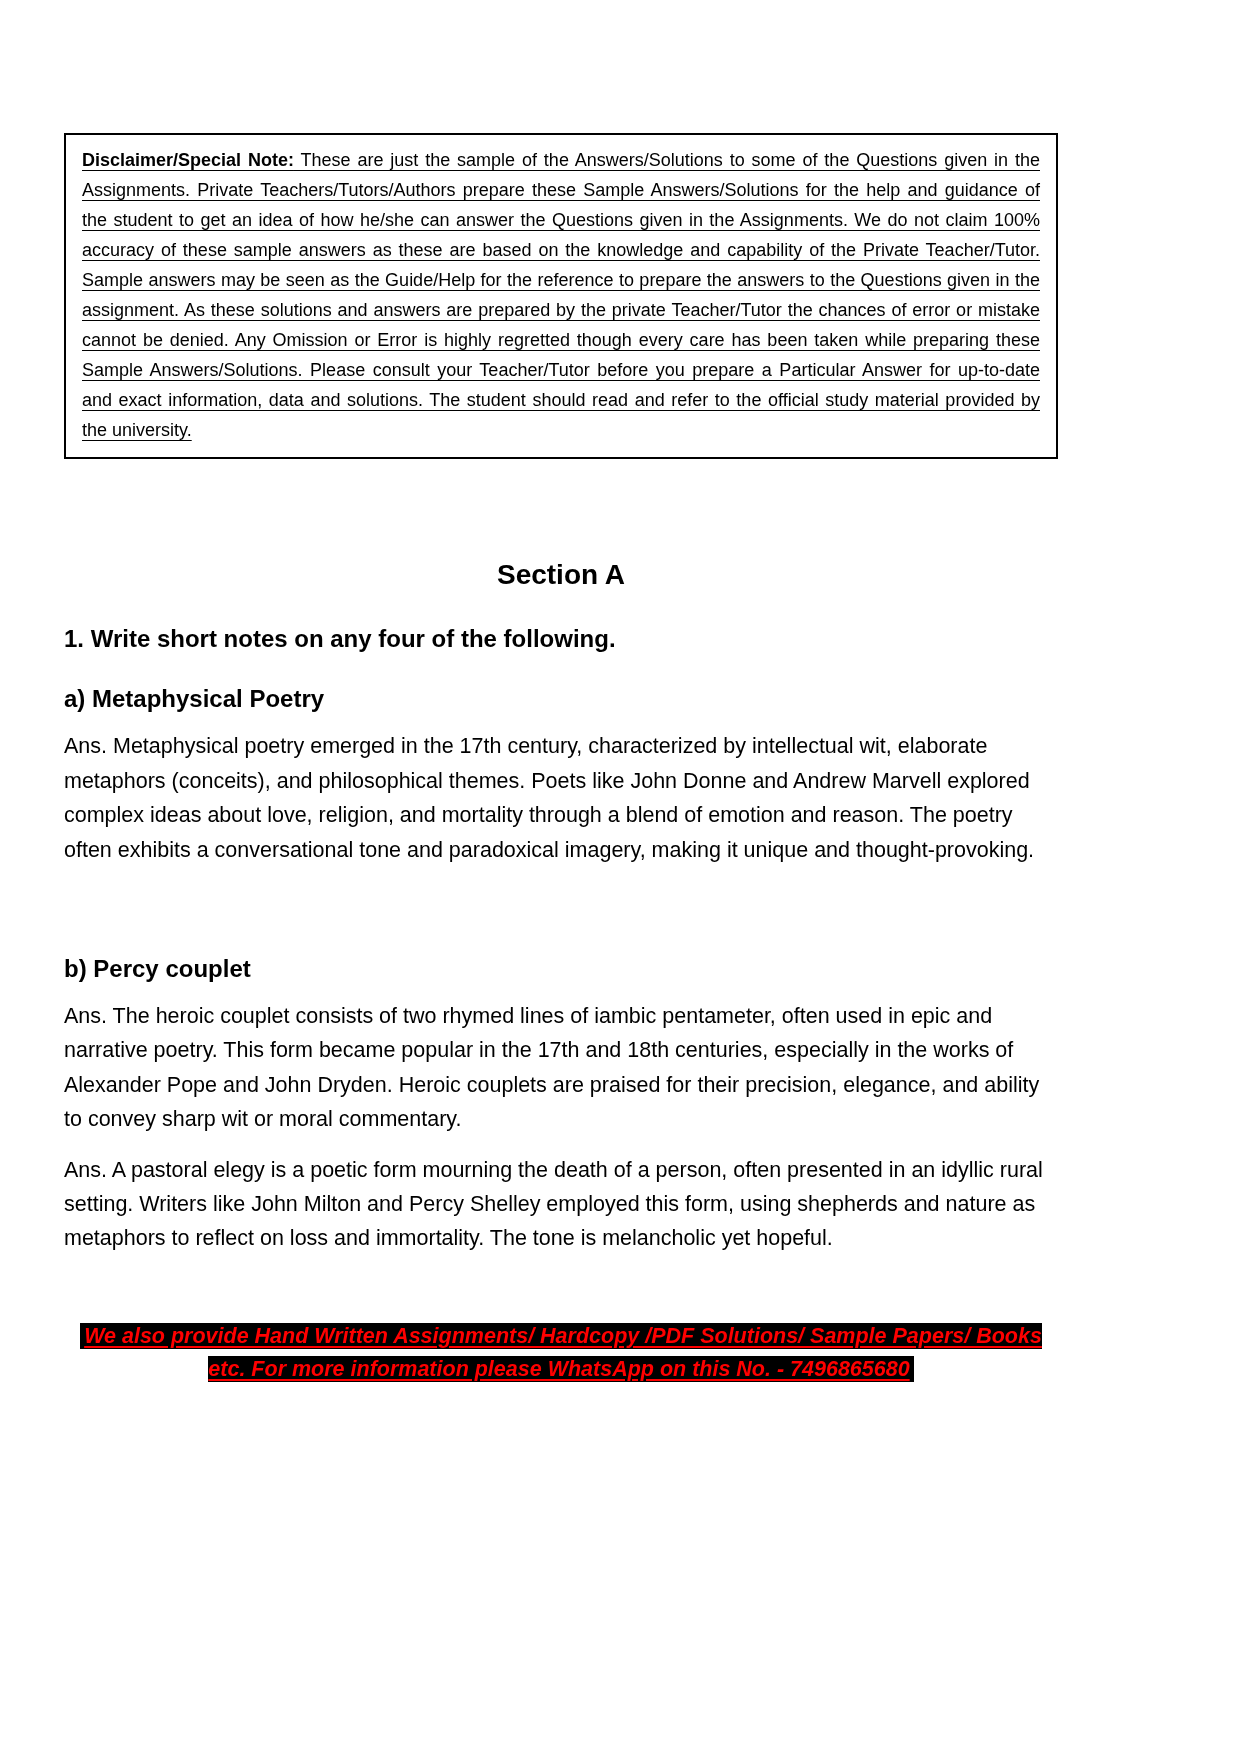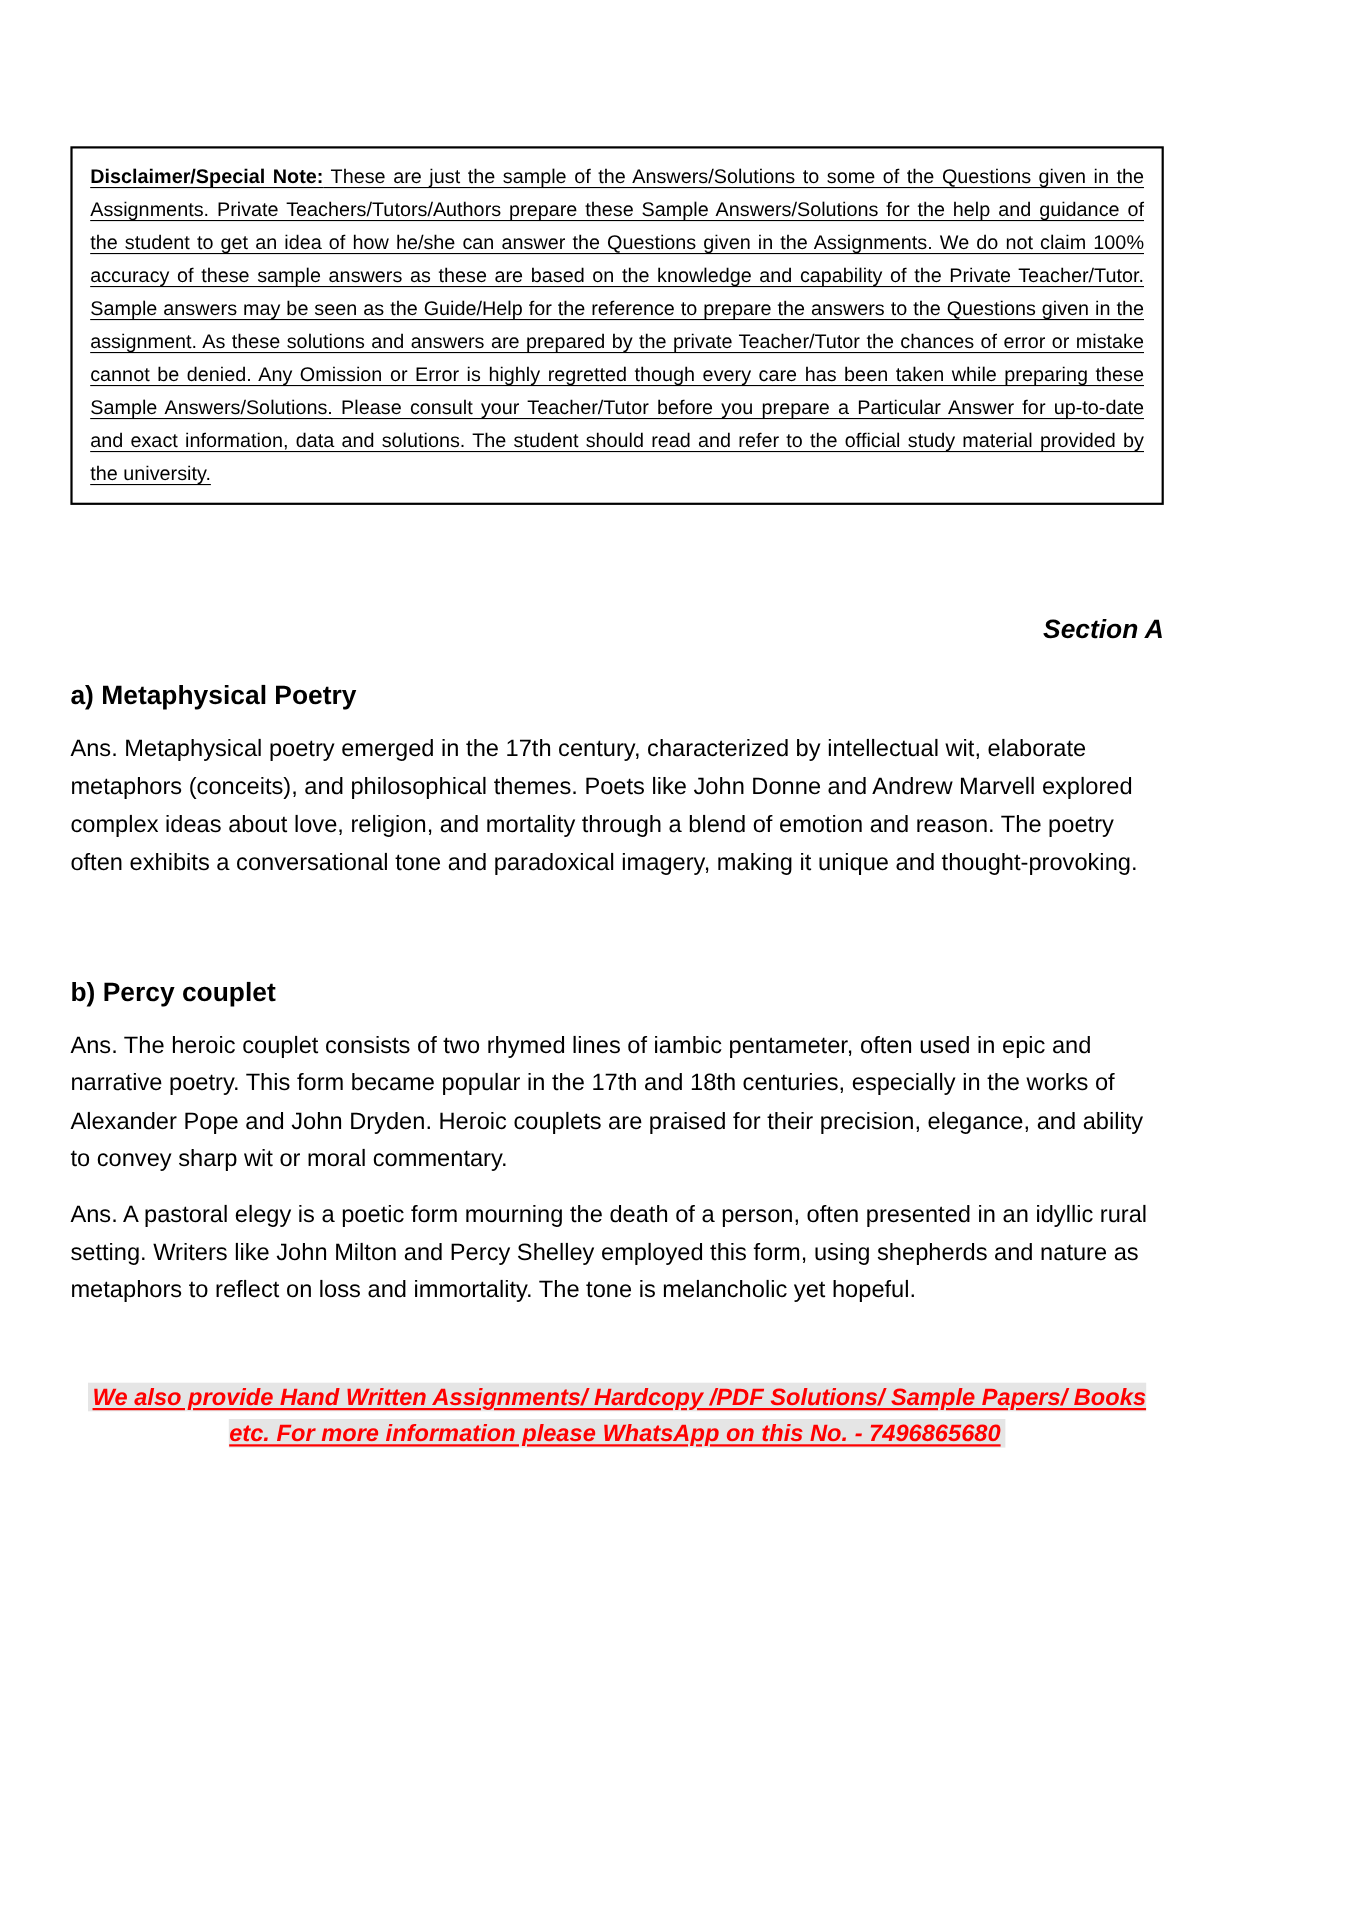--- a/index.html
+++ b/index.html
@@ -29,24 +29,23 @@
     line-height: 1.67;
     text-align: justify;
     text-decoration: underline;
     text-underline-offset: 4px;
   }
   .disclaimer-label {
     font-weight: bold;
   }
   .section-heading {
     margin: 100px 0 0 0;
-    font-size: 24px;
+    font-size: 28px;
     font-weight: bold;
-    text-align: right;
-    font-style: italic;
+    text-align: center;
   }
   .question-heading {
     margin: 34px 0 0 0;
     font-size: 24px;
     font-weight: bold;
     text-align: left;
   }
   .note-title {
     margin: 32px 0 0 0;
     font-size: 24px;
@@ -81,32 +80,33 @@
 <body>
 
 <div class="page">
 
   <div class="disclaimer-box">
     <p class="disclaimer-text"><span class="disclaimer-label">Disclaimer/Special Note:</span><span> These are just the sample of the Answers/Solutions to some of the Questions given in the Assignments. Private Teachers/Tutors/Authors prepare these Sample Answers/Solutions for the help and guidance of the student to get an idea of how he/she can answer the Questions given in the Assignments. We do not claim 100% accuracy of these sample answers as these are based on the knowledge and capability of the Private Teacher/Tutor. Sample answers may be seen as the Guide/Help for the reference to prepare the answers to the Questions given in the assignment. As these solutions and answers are prepared by the private Teacher/Tutor the chances of error or mistake cannot be denied. Any Omission or Error is highly regretted though every care has been taken while preparing these Sample Answers/Solutions. Please consult your Teacher/Tutor before you prepare a Particular Answer for up-to-date and exact information, data and solutions. The student should read and refer to the official study material provided by the university.</span></p>
   </div>
 
   <h2 class="section-heading">Section A</h2>
 
+  <h3 class="question-heading">1. Write short notes on any four of the following.</h3>
 
   <section class="note">
     <h3 class="note-title">a) Metaphysical Poetry</h3>
     <p class="note-answer">Ans. Metaphysical poetry emerged in the 17th century, characterized by intellectual wit, elaborate metaphors (conceits), and philosophical themes. Poets like John Donne and Andrew Marvell explored complex ideas about love, religion, and mortality through a blend of emotion and reason. The poetry often exhibits a conversational tone and paradoxical imagery, making it unique and thought-provoking.</p>
   </section>
 
   <section class="note spaced">
     <h3 class="note-title">b) Percy couplet</h3>
     <p class="note-answer">Ans. The heroic couplet consists of two rhymed lines of iambic pentameter, often used in epic and narrative poetry. This form became popular in the 17th and 18th centuries, especially in the works of Alexander Pope and John Dryden. Heroic couplets are praised for their precision, elegance, and ability to convey sharp wit or moral commentary.</p>
   </section>
 
   <section class="note spaced">
     <p class="note-answer">Ans. A pastoral elegy is a poetic form mourning the death of a person, often presented in an idyllic rural setting. Writers like John Milton and Percy Shelley employed this form, using shepherds and nature as metaphors to reflect on loss and immortality. The tone is melancholic yet hopeful.</p>
   </section>
 
   <div class="footer-banner">
-    <span class="footer-text" style="background: #e5e5e5; color: rgb(255, 0, 0);">We also provide Hand Written Assignments/ Hardcopy /PDF Solutions/ Sample Papers/ Books etc. For more information please WhatsApp on this No. - 7496865680</span>
+    <span class="footer-text" style="background: #000000; color: rgb(255, 0, 0);">We also provide Hand Written Assignments/ Hardcopy /PDF Solutions/ Sample Papers/ Books etc. For more information please WhatsApp on this No. - 7496865680</span>
   </div>
 
 </div>
 
 </body></html>

